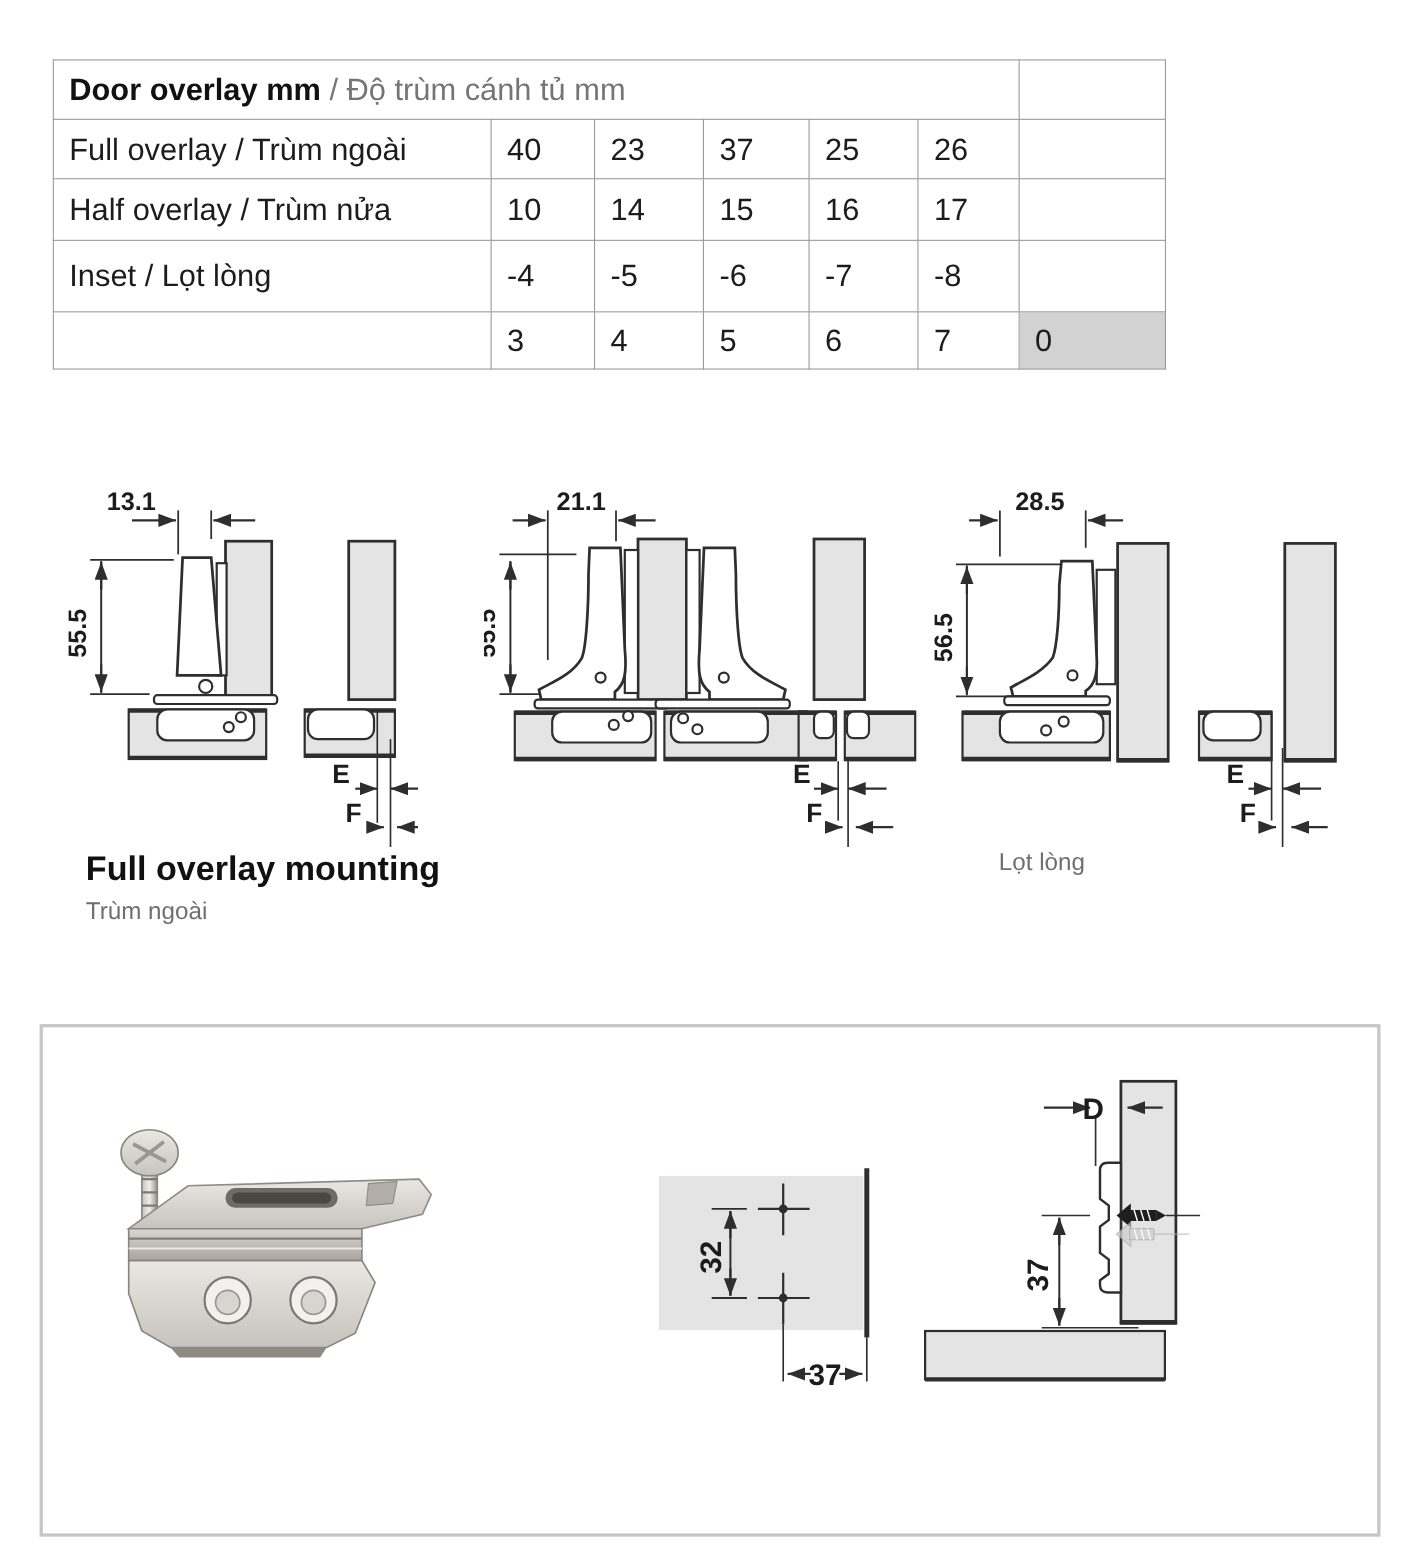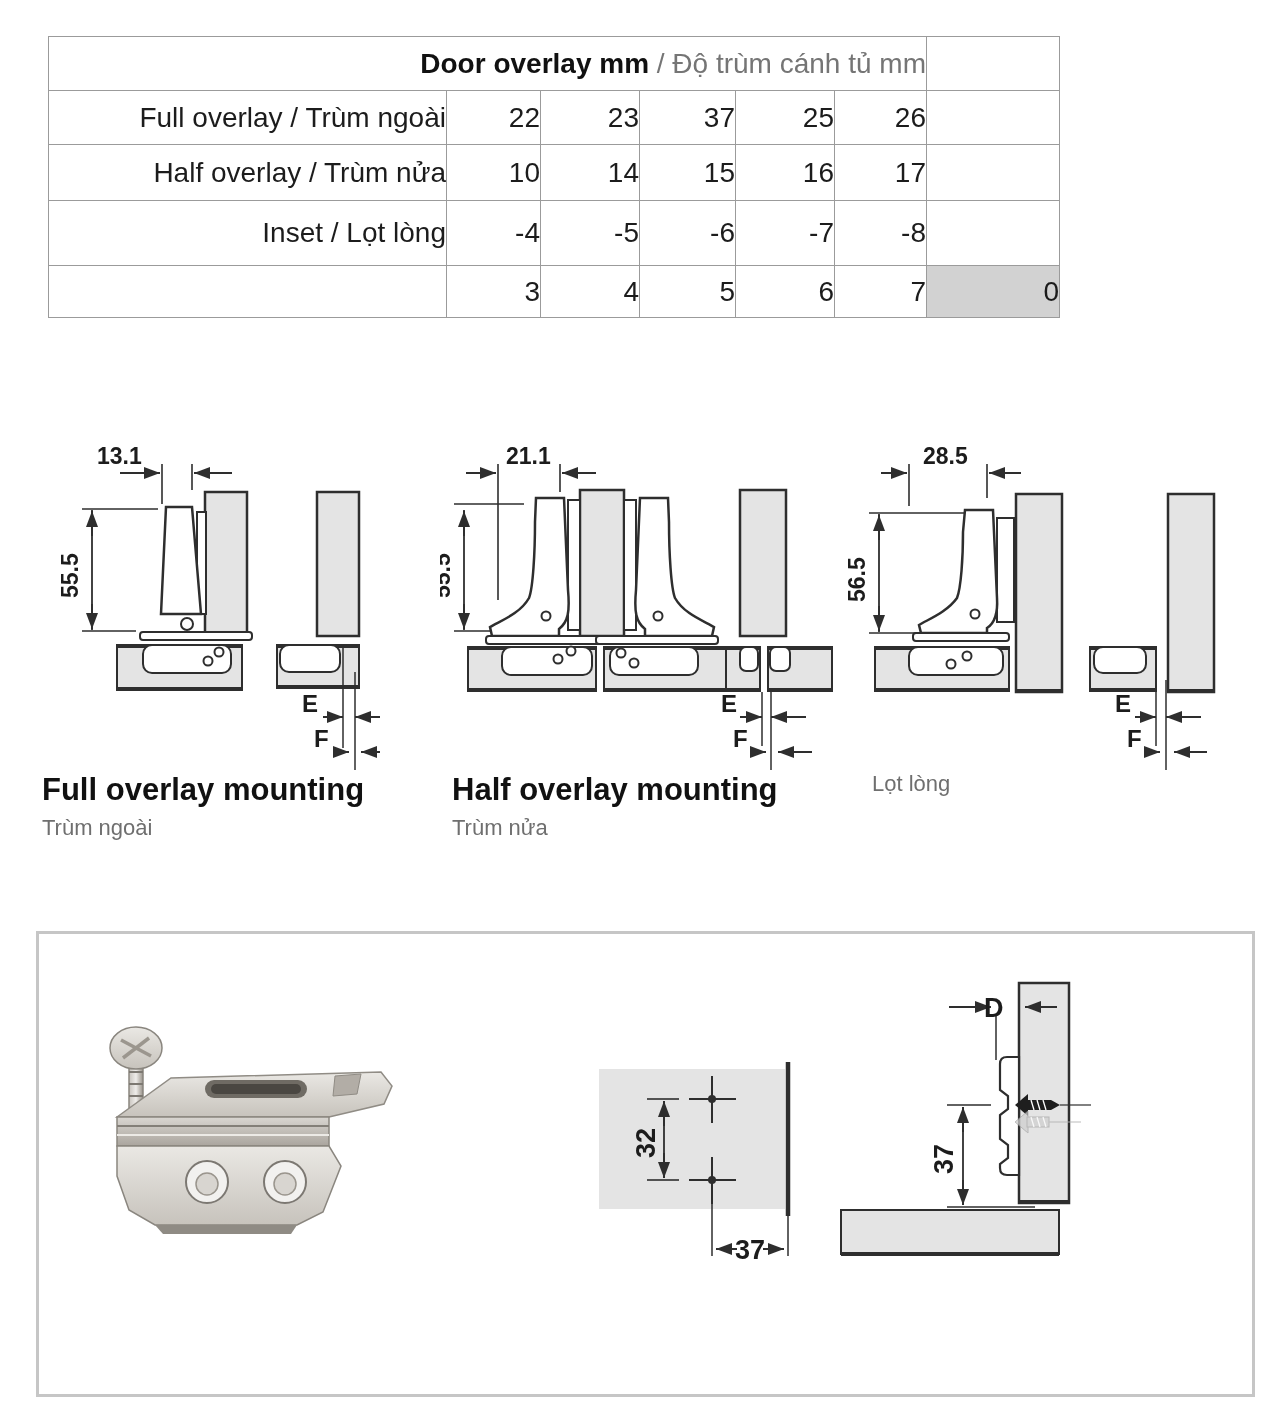--- a/index.html
+++ b/index.html
@@ -1,32 +1,32 @@
 <!DOCTYPE html>
 <html><head>
 <meta charset="utf-8">
 <style>
   html,body{margin:0;padding:0;background:#fff;}
   body{font-family:"Liberation Sans","DejaVu Sans",sans-serif;color:#1c1c1c;}
   .page{position:relative;width:1285px;height:1408px;background:#fff;overflow:hidden;}
 
   
-  table.spec{position:absolute;left:48px;top:36px;border-collapse:collapse;table-layout:fixed;text-align:right;}
+  table.spec{position:absolute;left:48px;top:54px;border-collapse:collapse;table-layout:fixed;}
   table.spec td{border:1.5px solid #9b9b9b;font-size:28px;color:#1c1c1c;vertical-align:middle;
                 padding:0 0 0 14px;background:#fff;white-space:nowrap;overflow:hidden;}
   table.spec .hdr-en{font-weight:bold;color:#111;}
   table.spec .hdr-vi{color:#757575;font-weight:normal;}
   table.spec .shade{background:#d2d2d2;}
   table.spec .two-line{line-height:1.32;padding-top:8px;padding-bottom:8px;}
   table.spec .fr-en{color:#1c1c1c;}
   table.spec .fr-vi{color:#7a7a7a;}
 
   
   .diag{position:absolute;}
-  .caption{position:absolute;line-height:1.42;white-space:nowrap;}
+  .caption{position:absolute;line-height:1.42;white-space:nowrap;margin-left:36px;}
   .caption .cap-en{font-size:31px;font-weight:bold;color:#111;}
   .caption .cap-vi{font-size:22px;color:#6f6f6f;}
 
   svg text{font-family:"Liberation Sans","DejaVu Sans",sans-serif;fill:#1c1c1c;}
   .dimtxt{font-size:23px;font-weight:bold;}
   .eftxt{font-size:24px;font-weight:bold;}
   .bigdim{font-size:27px;font-weight:bold;}
 
   
   .bottom-box{position:absolute;left:36px;top:931px;width:1213px;height:460px;
@@ -50,21 +50,21 @@
     <tbody>
         <tr style="height:54px">
       <td colspan="6">
         <span class="hdr-en">Door overlay mm</span>
         <span class="hdr-vi">/ Độ trùm cánh tủ mm</span>
       </td>
       <td></td>
     </tr>
     <tr style="height:54px">
       <td>Full overlay / Trùm ngoài</td>
-      <td>22</td>
+      <td>40</td>
       <td>23</td>
       <td>37</td>
       <td>25</td>
       <td>26</td>
       <td></td>
     </tr>
     <tr style="height:56px">
       <td>Half overlay / Trùm nửa</td>
       <td>10</td>
       <td>14</td>
@@ -212,24 +212,20 @@
       <path d="M331,252 V336" stroke-width="1.5"></path>
 
       <text x="281" y="272" class="eftxt" stroke="none">E</text>
       <path d="M300,277 L322,277" marker-end="url(#a2)"></path>
       <path d="M366,277 L331,277" marker-end="url(#a2)"></path>
       <text x="293" y="307" class="eftxt" stroke="none">F</text>
       <path d="M312,312 L326,312" marker-end="url(#a2)"></path>
       <path d="M372,312 L338,312" marker-end="url(#a2)"></path>
     </g>
   </svg>
-  <div class="caption" style="left:452px;top:768px">
-    <div class="cap-en">Half overlay mounting</div>
-    <div class="cap-vi">Trùm nửa</div>
-  </div>
 
   <svg class="diag" style="left:845px;top:440px" width="400" height="330" viewBox="0 0 400 330">
     <defs>
       <marker id="a3" markerUnits="userSpaceOnUse" markerWidth="16" markerHeight="12" refX="16" refY="6" orient="auto">
           <path d="M0,0 L16,6 L0,12 Z" fill="#2e2e2e"></path>
         </marker>
     </defs>
     <g stroke="#2e2e2e" fill="none" stroke-width="2">
 
       <text x="78" y="24" class="dimtxt" stroke="none">28.5</text>

